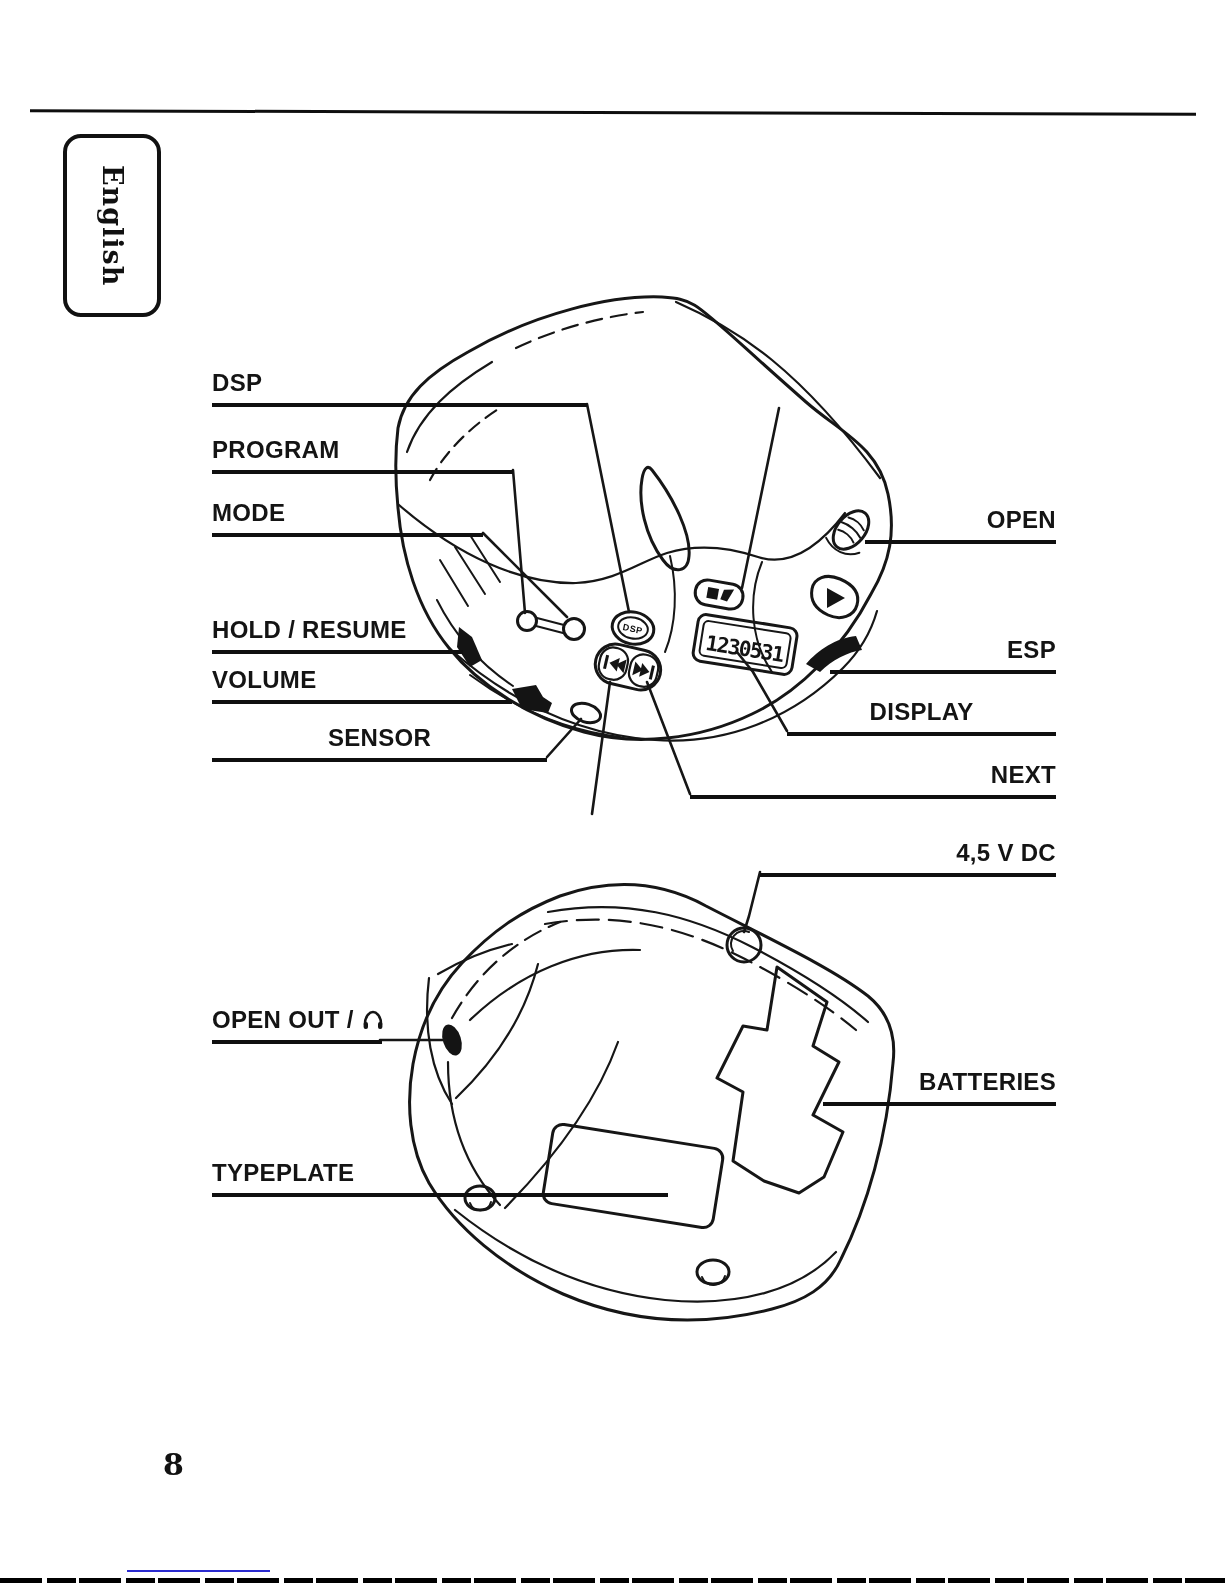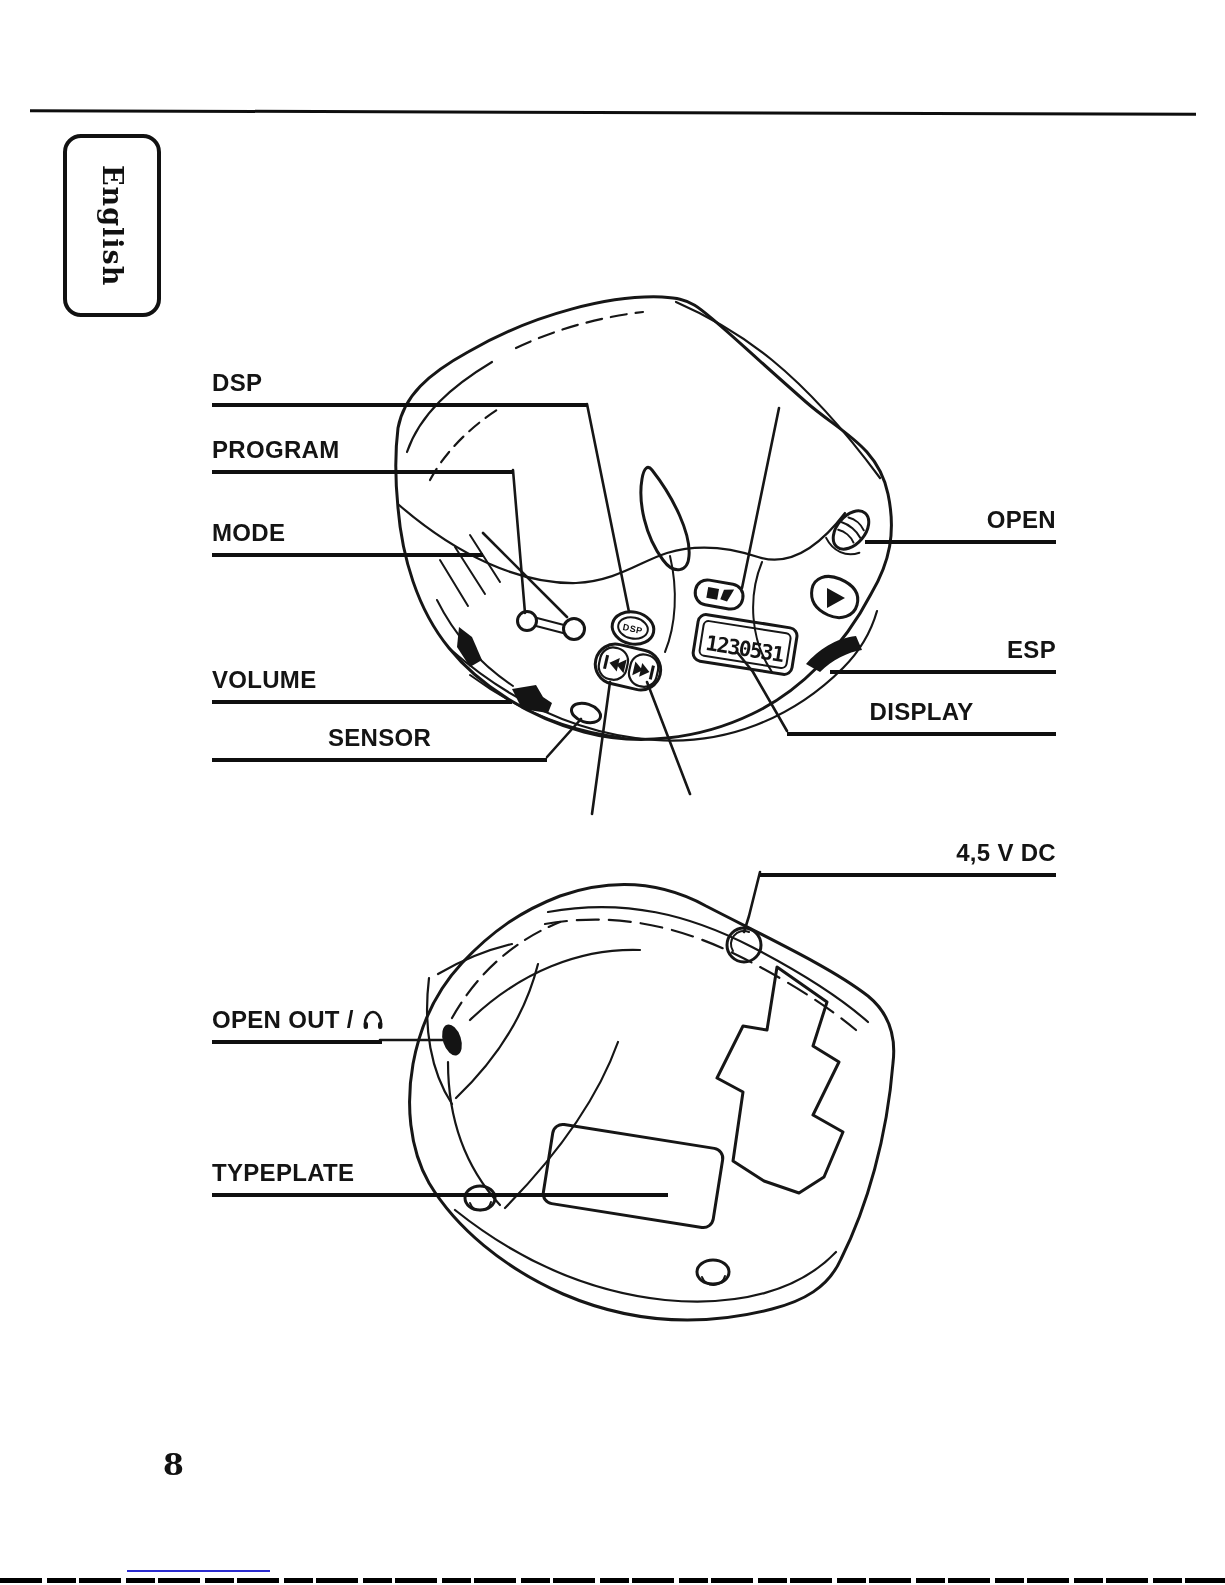--- a/index.html
+++ b/index.html
@@ -176,28 +176,31 @@
         <path d="M787,731 L753,672 L737,652"></path>
         <path d="M690,794 L647,682"></path>
         <path d="M760,872 L749,916 L744,932"></path>
         <path d="M380,1040 L446,1040"></path>
       </g>
     </g>
   </svg>
 
   <div class="lbl" style="top:369px;left:212px;width:375px;"><span>DSP</span></div>
   <div class="lbl" style="top:436px;left:212px;width:301px;"><span>PROGRAM</span></div>
-  <div class="lbl" style="top:499px;left:212px;width:271px;margin-top:20px;"><span>MODE</span></div>
+  <div class="lbl" style="top:499px;left:212px;width:271px;"><span>MODE</span></div>
+  <div class="lbl" style="top:616px;left:212px;width:251px;"><span>HOLD / RESUME</span></div>
   <div class="lbl" style="top:666px;left:212px;width:300px;"><span>VOLUME</span></div>
   <div class="lbl" style="top:724px;left:212px;width:335px;text-align:center;"><span>SENSOR</span></div>
 
   <div class="lbl r" style="top:506px;left:865px;width:191px;"><span>OPEN</span></div>
   <div class="lbl r" style="top:636px;left:830px;width:226px;"><span>ESP</span></div>
   <div class="lbl r" style="top:698px;left:787px;width:269px;text-align:center;"><span>DISPLAY</span></div>
+  <div class="lbl r" style="top:761px;left:690px;width:366px;"><span>NEXT</span></div>
   <div class="lbl r" style="top:839px;left:760px;width:296px;"><span>4,5 V DC</span></div>
+  <div class="lbl r" style="top:1068px;left:823px;width:233px;"><span>BATTERIES</span></div>
 
   <div class="lbl" style="top:1006px;left:212px;width:170px;">
     <span>OPEN OUT /</span><svg class="hp" width="24" height="22" viewBox="0 0 24 22">
         <path d="M4,15 C4,6.5 9,3 12,3 C15,3 20,6.5 20,15" fill="none" stroke="#141414" stroke-width="2.6" stroke-linecap="round"></path>
         <rect x="2.6" y="13" width="4.4" height="7" rx="2" fill="#141414"></rect>
         <rect x="17" y="13" width="4.4" height="7" rx="2" fill="#141414"></rect>
       </svg>
   </div>
   <div class="lbl" style="top:1159px;left:212px;width:456px;"><span>TYPEPLATE</span></div>
 

